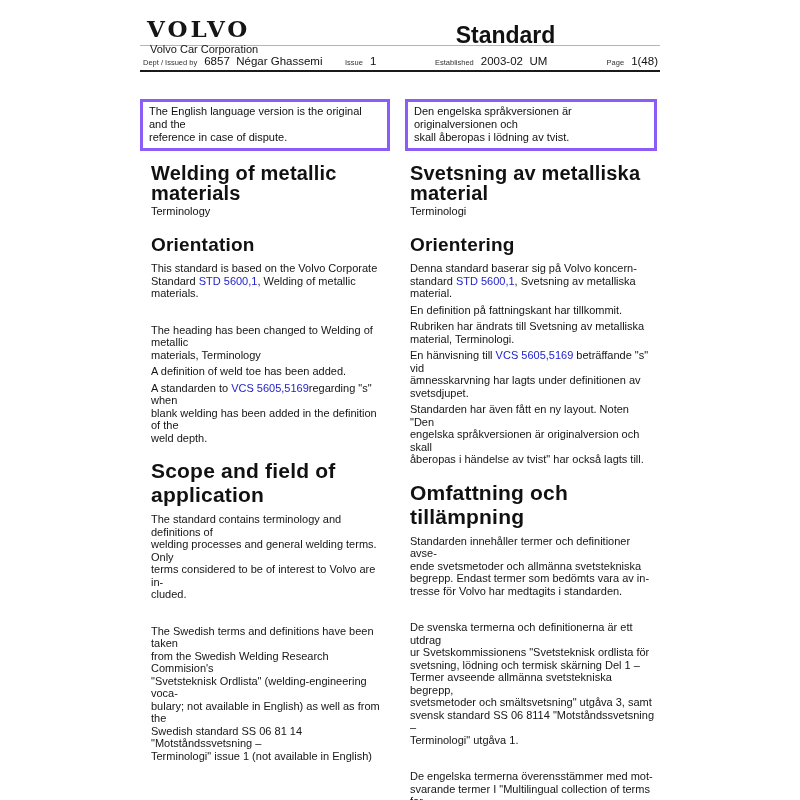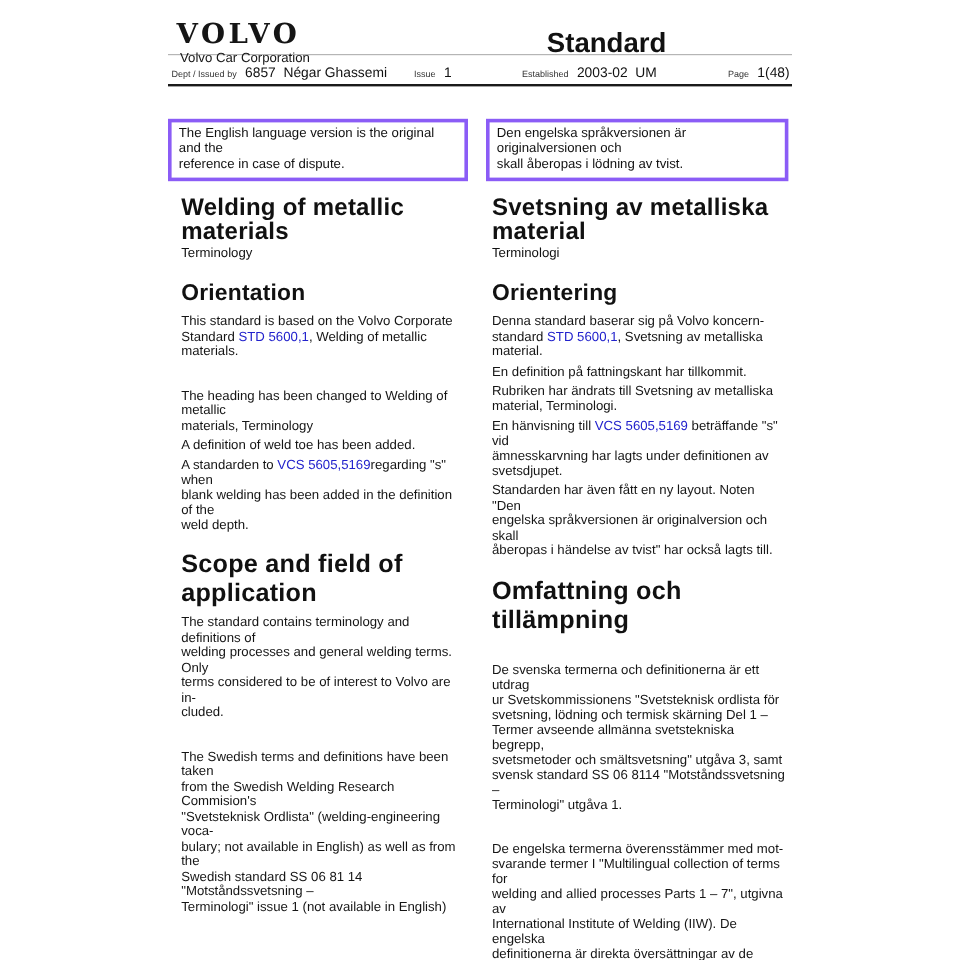--- a/index.html
+++ b/index.html
@@ -197,20 +197,24 @@
         <p class="para">Rubriken har ändrats till Svetsning av metalliska
 material, Terminologi.</p>
         <p class="para"><span>En hänvisning till </span><span class="link">VCS 5605,5169</span><span> beträffande "s" vid
 ämnesskarvning har lagts under definitionen av
 svetsdjupet.</span></p>
         <p class="para">Standarden har även fått en ny layout. Noten "Den
 engelska språkversionen är originalversion och skall
 åberopas i händelse av tvist" har också lagts till.</p>
 
         <h3 class="sec sec-big">Omfattning och tillämpning</h3>
+        <p class="para">Standarden innehåller termer och definitioner avse-
+ende svetsmetoder och allmänna svetstekniska
+begrepp. Endast termer som bedömts vara av in-
+tresse för Volvo har medtagits i standarden.</p>
         <p class="para gap-before">De svenska termerna och definitionerna är ett utdrag
 ur Svetskommissionens "Svetsteknisk ordlista för
 svetsning, lödning och termisk skärning Del 1 –
 Termer avseende allmänna svetstekniska begrepp,
 svetsmetoder och smältsvetsning" utgåva 3, samt
 svensk standard SS 06 8114 "Motståndssvetsning –
 Terminologi" utgåva 1.</p>
         <p class="para gap-before">De engelska termerna överensstämmer med mot-
 svarande termer I "Multilingual collection of terms for
 welding and allied processes Parts 1 – 7", utgivna av

